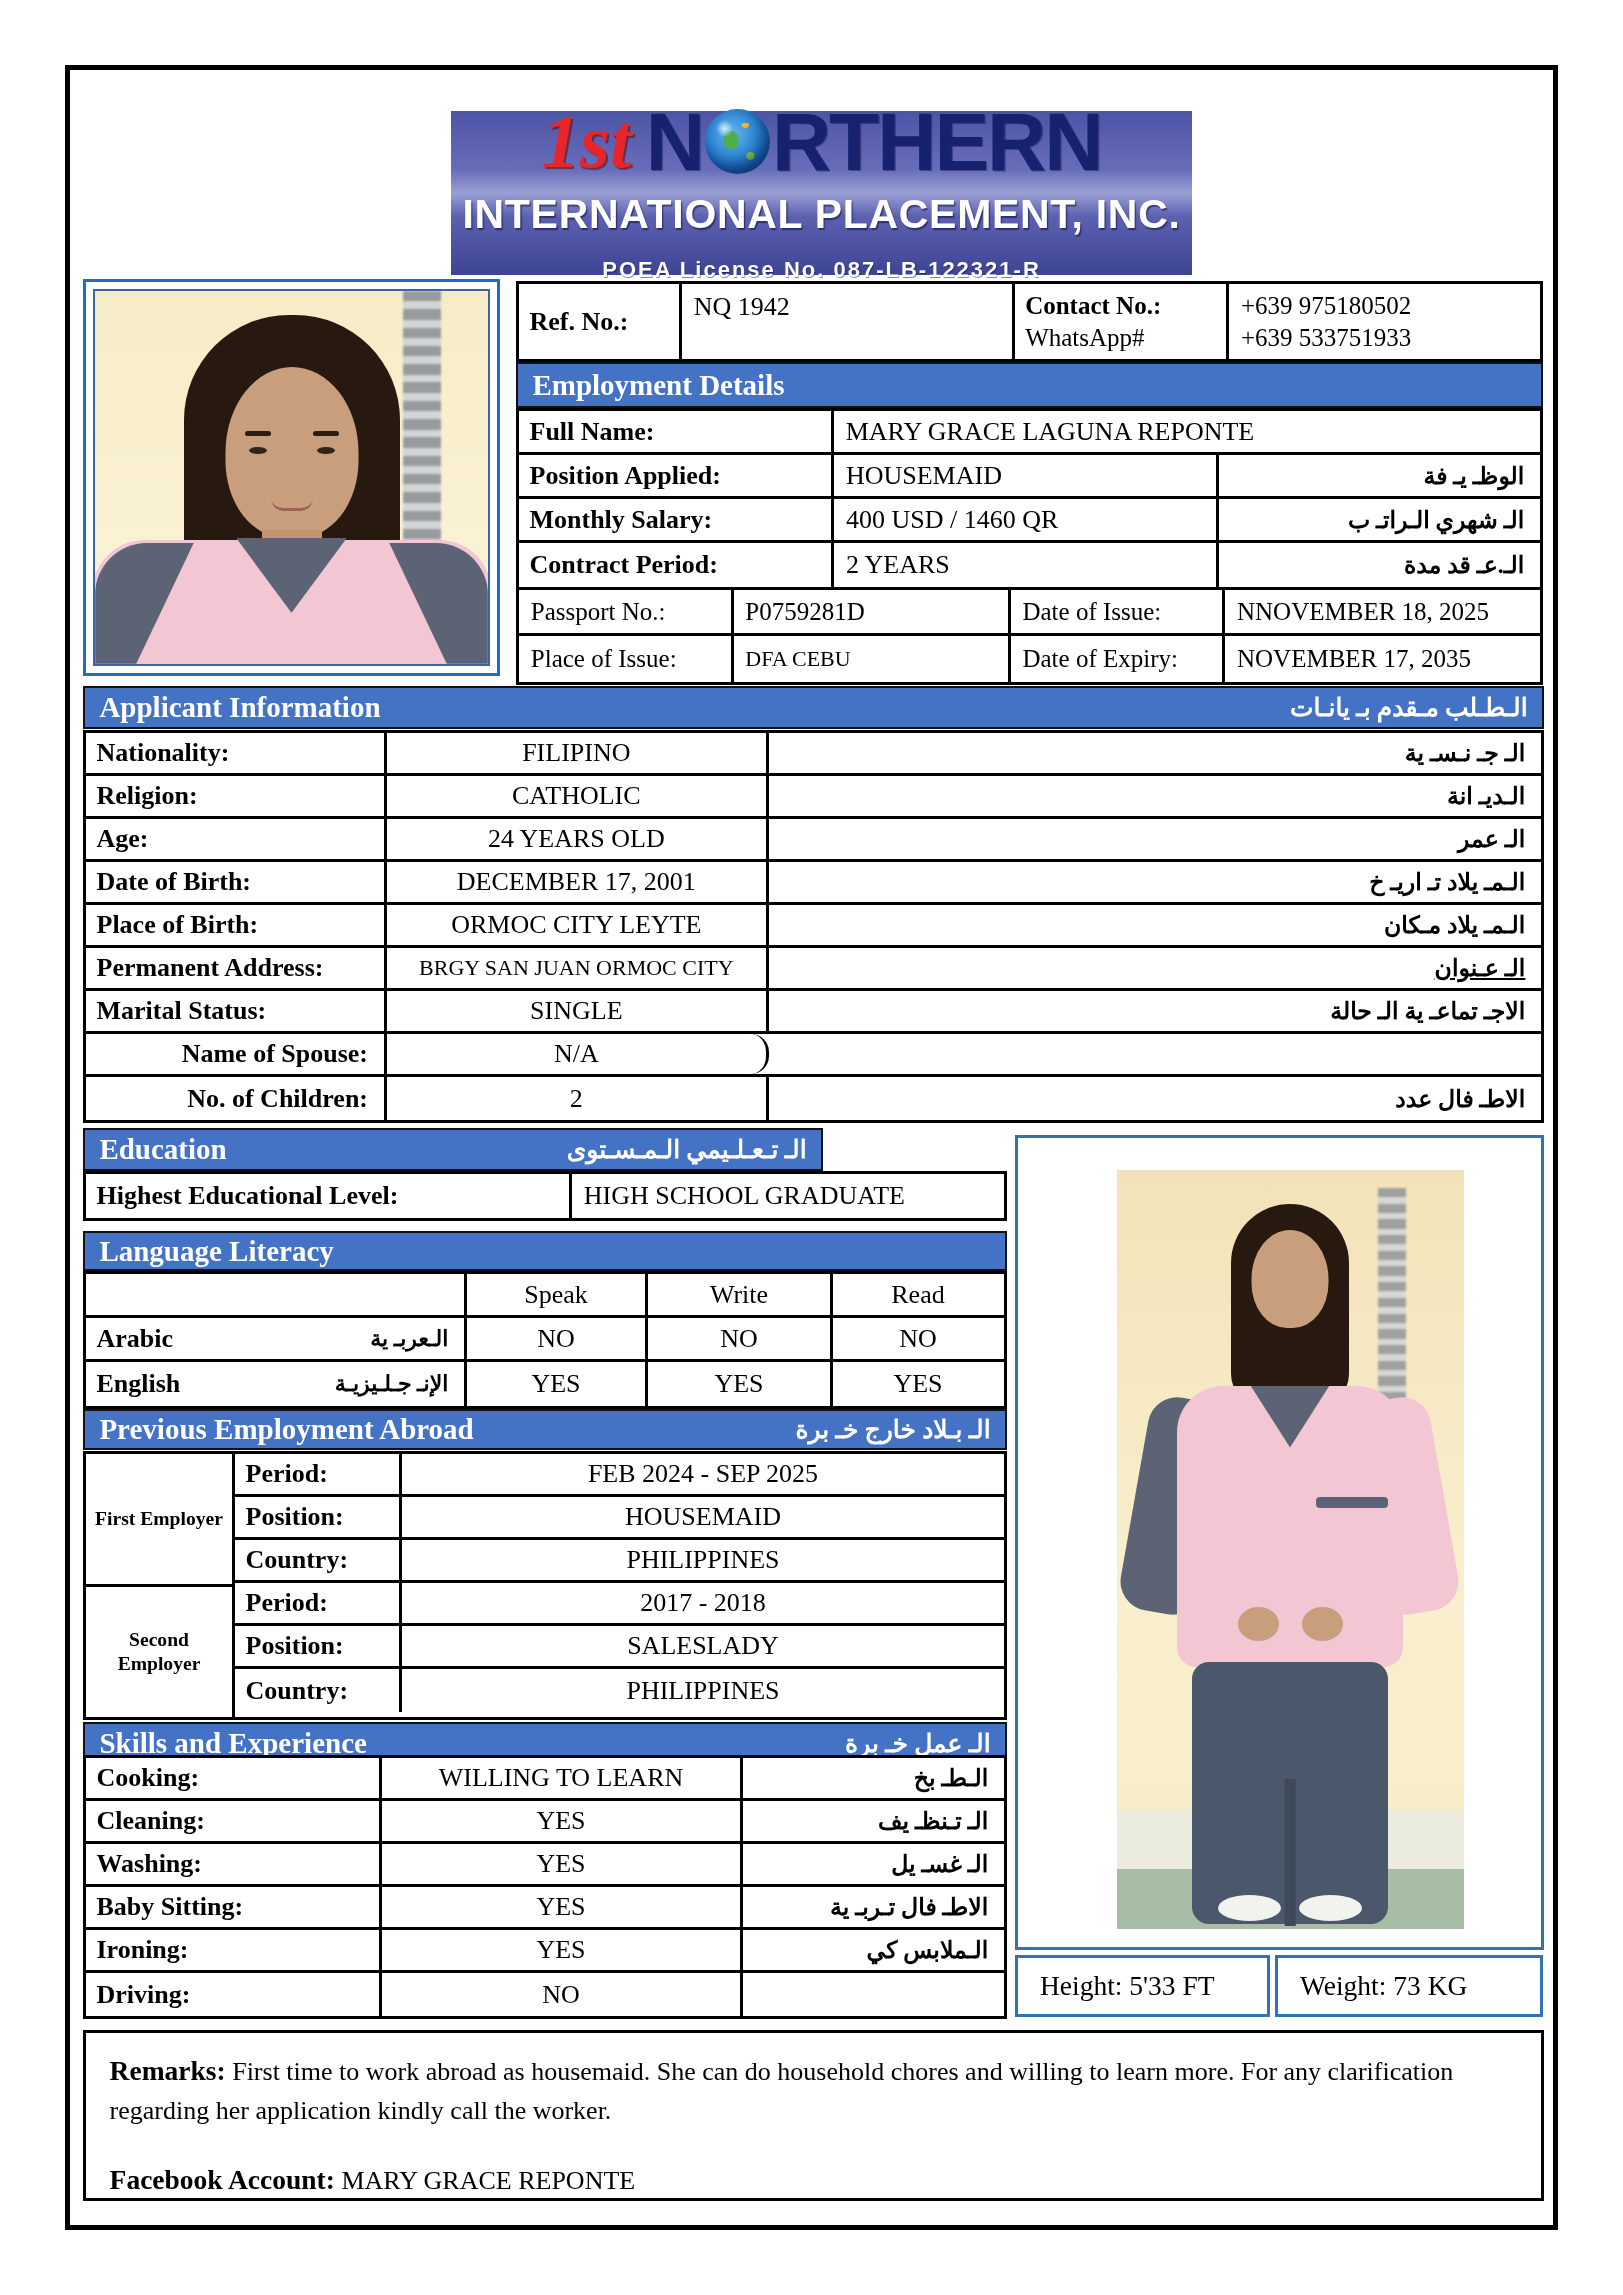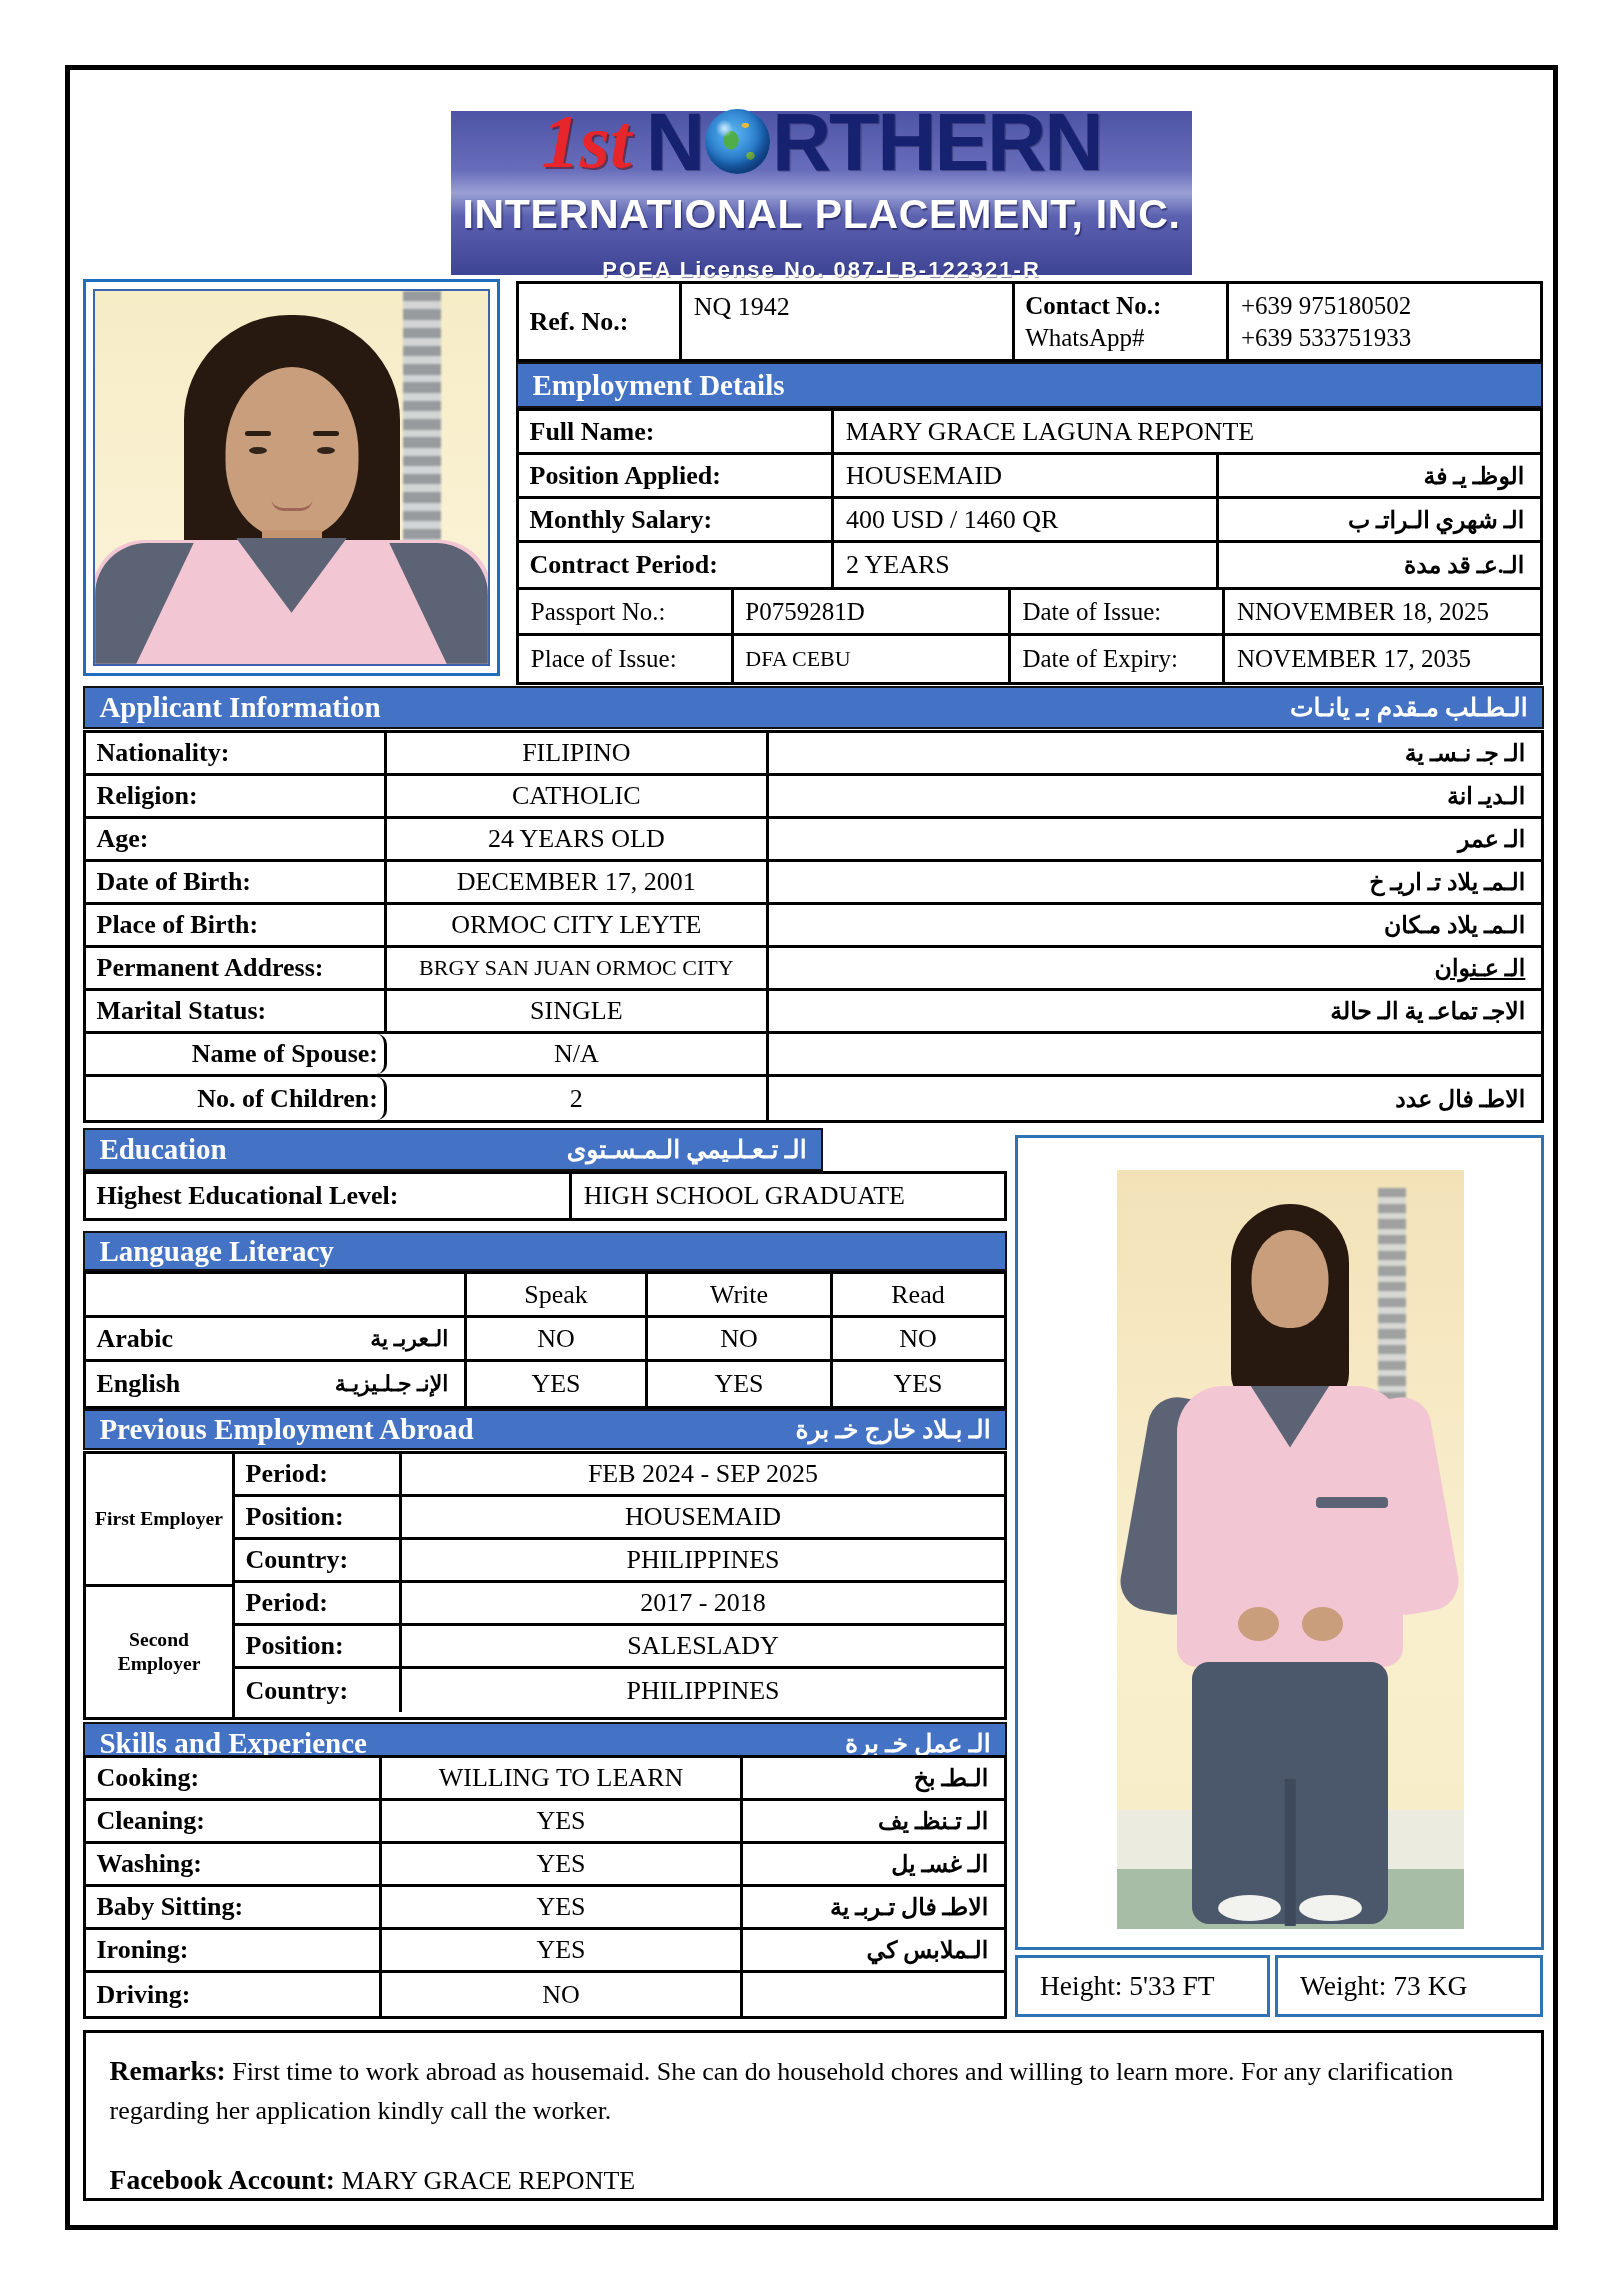--- a/index.html
+++ b/index.html
@@ -26,21 +26,21 @@
   .logo-row3{color:#fff;font:700 22px "Liberation Sans",sans-serif;letter-spacing:2px;margin-top:19px;text-shadow:0.7px 1.3px 0.7px rgba(0,0,50,.5);}
   .logo-blurline{width:86%;height:8.5px;margin-top:7.9px;background:rgba(255,255,255,.5);filter:blur(3.3px);border-radius:4.6px;}
 
   
   .tbl{box-sizing:border-box;border:3.3px solid #000;background:#fff;}
   .tr{display:flex;box-sizing:border-box;border-bottom:3.3px solid #000;}
   .tr:last-child{border-bottom:none;}
   .td{box-sizing:border-box;border-right:3.3px solid #000;display:flex;align-items:center;overflow:hidden;}
   .td:last-child{border-right:none;}
   .lbl{font-weight:700;font-size:26px;padding-left:10.5px;}
-  .lbl-r{font-weight:700;font-size:26px;justify-content:flex-end;padding-right:6px;border-radius:10px;}
+  .lbl-r{font-weight:700;font-size:26px;justify-content:flex-end;padding-right:16px;}
   .val{justify-content:center;font-size:26px;text-align:center;}
   .val-left{font-size:26px;padding-left:11.8px;}
   .plain{font-weight:400;}
   .ar-cell{justify-content:flex-end;padding-right:15.7px;font-weight:700;font-size:23.6px;}
   .sechdr{background:#4472C4;color:#fff;display:flex;justify-content:space-between;align-items:center;
     padding:0 14.4px;font-weight:700;font-size:29px;border:2px solid #111;box-sizing:border-box;}
   .sechdr .hdr-ar{font-size:25px;font-weight:700;}.h65{height:43px}.h66{height:43px}.h67{height:44px}.h71{height:46px}.h114{height:75px}
   .stack{flex-direction:column;align-items:flex-start;justify-content:center;line-height:1.2;}
   .small-val{font-size:22px;}
   .two-line{font-size:25px;line-height:1.25;}
@@ -217,21 +217,21 @@
       <div class="td val small-val" style="width:383px;">BRGY SAN JUAN ORMOC CITY</div>
       <div class="td ar-cell" style="width:775px;text-decoration:underline;">الـ عـنوان</div>
     </div>
     <div class="tr h65">
       <div class="td lbl" style="width:302px;">Marital Status:</div>
       <div class="td val" style="width:383px;">SINGLE</div>
       <div class="td ar-cell" style="width:775px;">الاجـ تماعـ ية الـ حالة</div>
     </div>
     <div class="tr h65">
       <div class="td lbl-r" style="width:302px;">Name of Spouse:</div>
-      <div class="td val" style="width:383px;">N/A</div>
+      <div class="td val" style="width:383px;border-radius:18px;">N/A</div>
       <div class="td ar-cell" style="width:775px;"></div>
     </div>
     <div class="tr h65">
       <div class="td lbl-r" style="width:302px;">No. of Children:</div>
       <div class="td val" style="width:383px;">2</div>
       <div class="td ar-cell" style="width:775px;">الاطـ فال عدد</div>
     </div>
   </div>
 
   <div class="abs sechdr" style="left:13px;top:1058px;width:740px;height:43px;">

